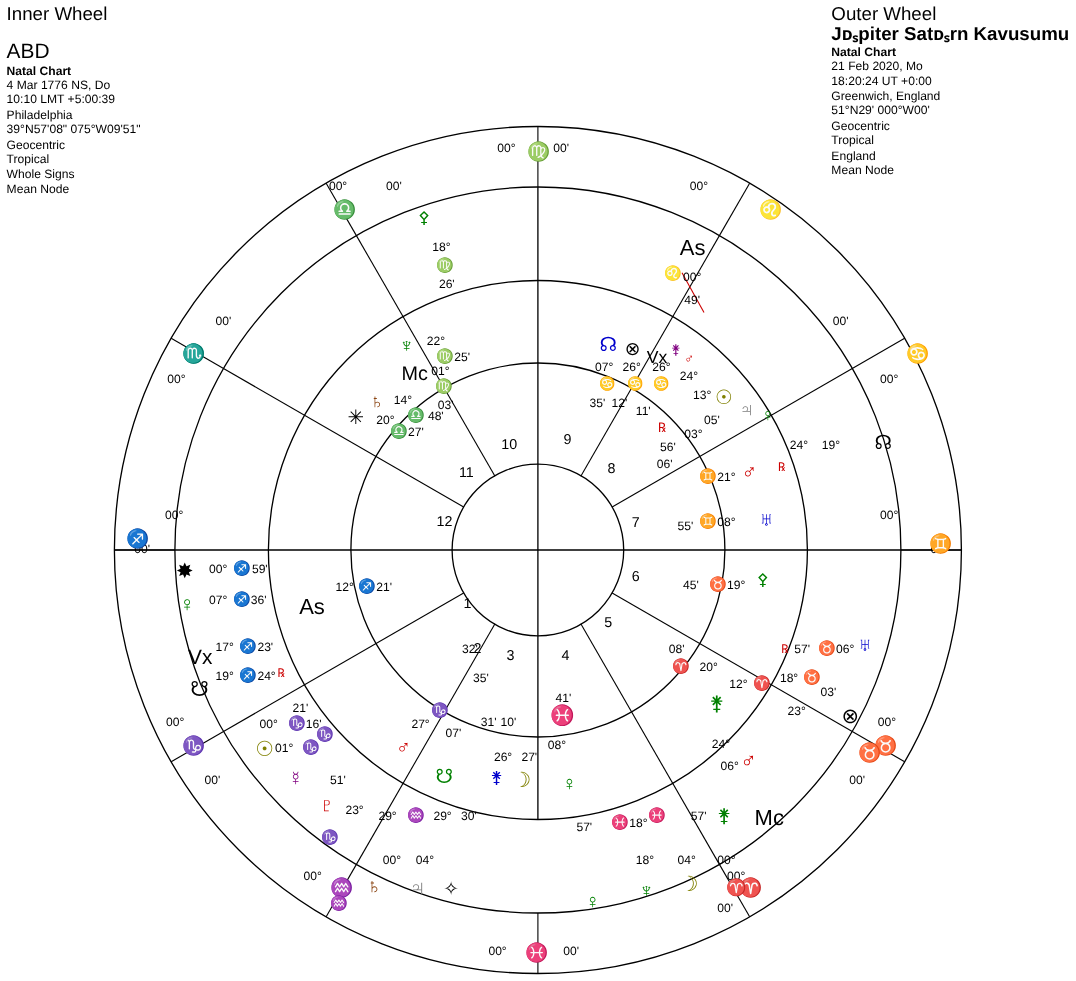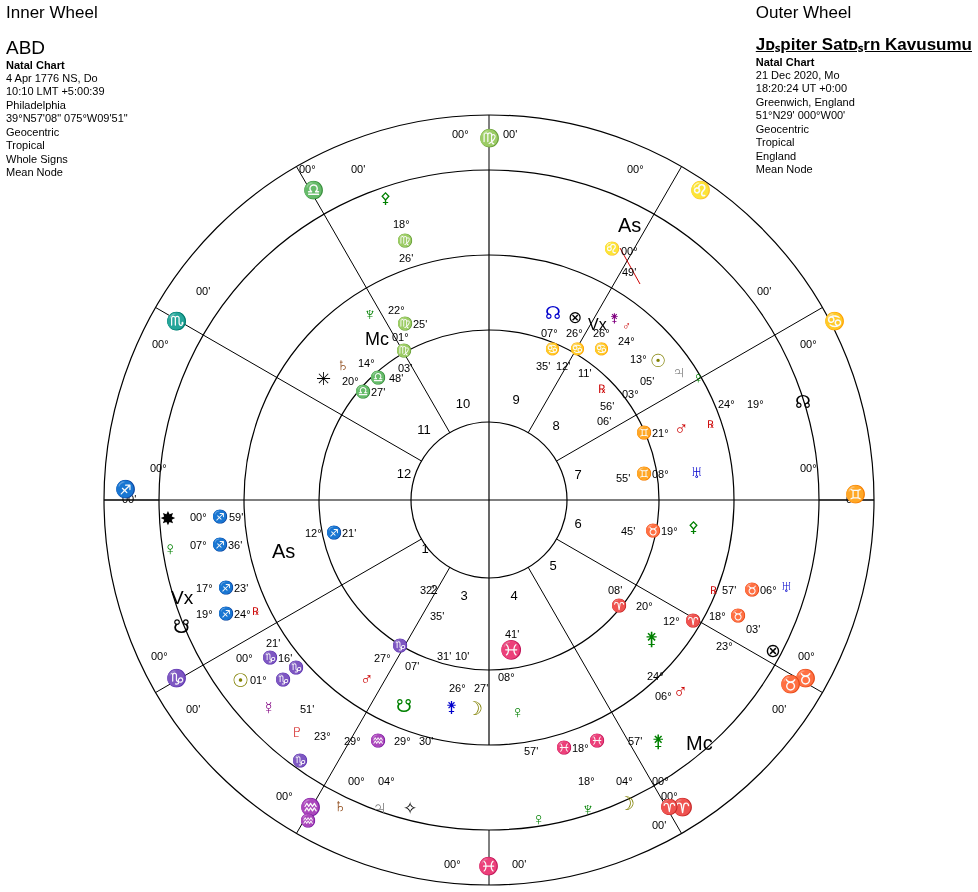--- a/index.html
+++ b/index.html
@@ -2,48 +2,48 @@
 <html><head>
 <meta charset="utf-8">
 <style>
   html,body{margin:0;padding:0;background:#ffffff;}
   body{width:978px;height:892px;position:relative;font-family:"Liberation Sans",sans-serif;color:#000;}
   .corner{position:absolute;font-size:11px;line-height:13.5px;}
   .corner.left{left:6px;top:6px;text-align:left;}
   .corner.right{right:6px;top:6px;text-align:left;}
   .wheel-label{font-size:17px;}
   .name{font-weight:normal;font-size:19px;line-height:20px;margin-top:18px;}
-  .name-right{font-weight:bold;font-size:17px;line-height:20px;margin-top:15px;white-space:nowrap;text-decoration:underline;}
+  .name-right{font-weight:bold;font-size:17px;line-height:20px;margin-top:1px;white-space:nowrap;}
   .subtitle{font-weight:bold;font-size:11px;line-height:14px;}
   .italic{}
   svg{position:absolute;left:0;top:0;}
   text{font-family:"Liberation Sans",sans-serif;}
 </style>
 </head>
 <body>
 
 <div class="corner left">
   <div class="wheel-label">Inner Wheel</div>
   <div class="name">ABD</div>
   <div class="subtitle">Natal Chart</div>
-  <div>4 Apr 1776 NS, Do</div>
+  <div>4 Mar 1776 NS, Do</div>
   <div>10:10  LMT +5:00:39</div>
   <div>Philadelphia</div>
   <div>39°N57'08" 075°W09'51"</div>
   <div class="italic">Geocentric</div>
   <div class="italic">Tropical</div>
   <div class="italic">Whole Signs</div>
   <div class="italic">Mean Node</div>
 </div>
 
 <div class="corner right">
   <div class="wheel-label">Outer Wheel</div>
   <div class="name-right">Jᴅₛpiter Satᴅₛrn Kavusumu</div>
   <div class="subtitle">Natal Chart</div>
-  <div>21 Dec 2020, Mo</div>
+  <div>21 Feb 2020, Mo</div>
   <div>18:20:24 UT +0:00</div>
   <div>Greenwich, England</div>
   <div>51°N29' 000°W00'</div>
   <div class="italic">Geocentric</div>
   <div class="italic">Tropical</div>
   <div class="italic">England</div>
   <div class="italic">Mean Node</div>
 </div>
 
 <svg width="978" height="892" viewBox="0 0 978 892">

